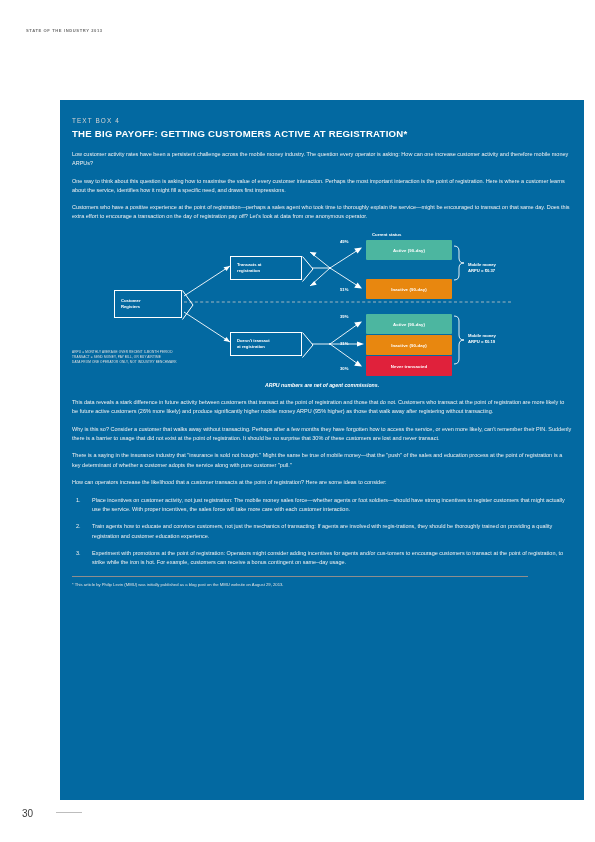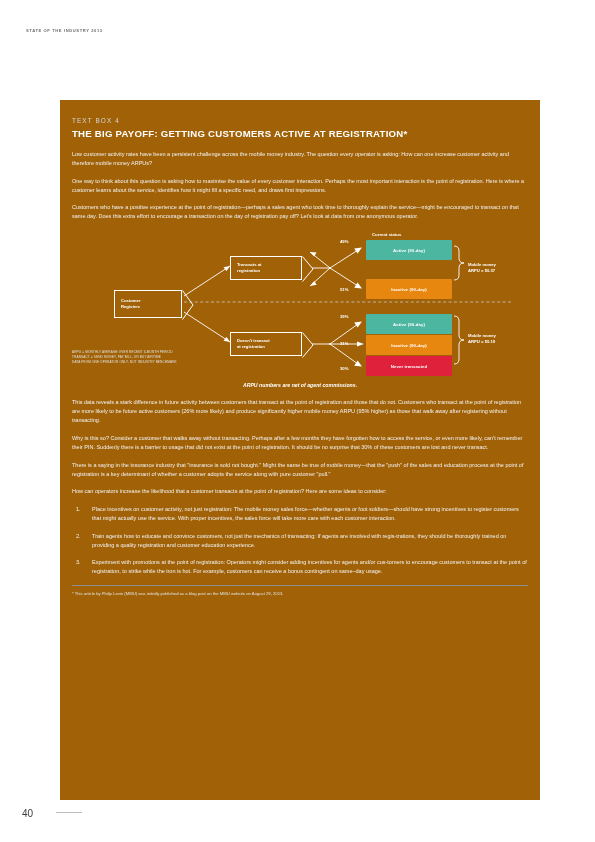--- a/index.html
+++ b/index.html
@@ -21,22 +21,22 @@
     position: absolute; left: 22px; top: 808px;
     font-size: 10px; color: #3c3c3c; font-weight: 400;
   }
   .folio-rule {
     position: absolute; left: 56px; top: 812px;
     width: 26px; height: 1px; background: #bdbdbd;
   }
 
   .box {
     position: absolute; left: 60px; top: 100px;
-    width: 480px; height: 700px;
-    background: #a16207; color: #ffffff;
+    width: 524px; height: 700px;
+    background: #0369a1; color: #ffffff;
     padding: 17px 12px 10px 12px;
   }
 
   .eyebrow {
     font-size: 6.4px; letter-spacing: 1.1px; font-weight: 400;
     color: #d5d5d5; text-transform: uppercase; margin-bottom: 4px;
   }
   .headline {
     font-size: 9.6px; font-weight: 700; letter-spacing: 0.25px;
     color: #ffffff; text-transform: uppercase; margin-bottom: 11px;
@@ -106,21 +106,21 @@
     font-size: 4.2px; color: #e2e2e2; line-height: 6px;
   }
 </style>
 </head>
 <body>
 
 <div class="page">
 
   <div class="running-head">STATE OF THE INDUSTRY 2013</div>
 
-  <div class="folio">40</div>
+  <div class="folio">30</div>
   <div class="folio-rule"></div>
 
   <div class="box">
 
     <div class="eyebrow">TEXT BOX 4</div>
     <div class="headline">THE BIG PAYOFF: GETTING CUSTOMERS ACTIVE AT REGISTRATION*</div>
 
     <p class="body">Low customer activity rates have been a persistent challenge across the mobile money industry. The question every operator is asking: How can one increase customer activity and therefore mobile money ARPUs?</p>
     <p class="body">One way to think about this question is asking how to maximise the value of every customer interaction. Perhaps the most important interaction is the point of registration. Here is where a customer learns about the service, identifies how it might fill a specific need, and draws first impressions.</p>
     <p class="body">Customers who have a positive experience at the point of registration—perhaps a sales agent who took time to thoroughly explain the service—might be encouraged to transact on that same day. Does this extra effort to encourage a transaction on the day of registration pay off? Let's look at data from one anonymous operator.</p>

